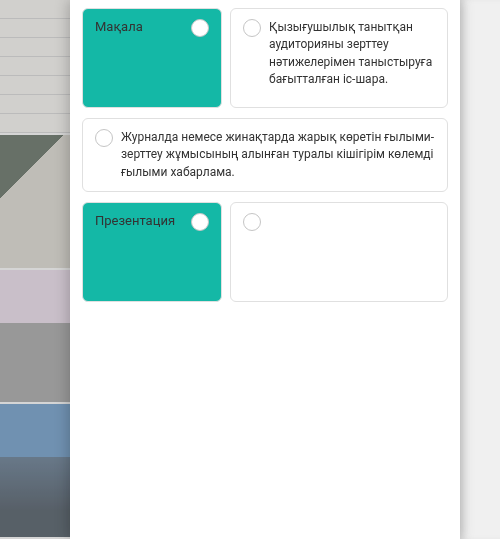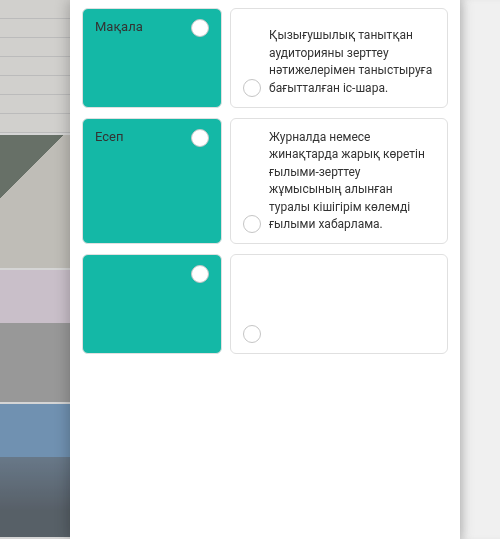--- a/index.html
+++ b/index.html
@@ -86,21 +86,21 @@
     .left-label {
       font-size: 13px;
       color: #333;
       flex: 1;
     }
     .right-card {
       flex: 1;
       border: 1px solid #e0e0e0;
       border-radius: 6px;
       display: flex;
-      align-items: flex-end;
+      align-items: flex-start;
       padding: 10px 12px;
       background: #fff;
     }
     .right-text {
       font-size: 12px;
       color: #333;
       line-height: 1.45;
       flex: 1;
     }
     .connector {
@@ -148,32 +148,29 @@
         <span class="left-label">Мақала</span>
         <span class="connector connector-left"></span>
       </div>
       <div class="right-card">
         <span class="connector connector-right"></span>
         <span class="right-text">Қызығушылық танытқан аудиторияны зерттеу нәтижелерімен таныстыруға бағытталған іс-шара.</span>
       </div>
     </div>
 
     <div class="match-row">
-      <div class="left-card">
-        <span class="left-label">Есеп</span>
-        <span class="connector connector-left"></span>
-      </div>
       <div class="right-card">
         <span class="connector connector-right"></span>
         <span class="right-text">Журналда немесе жинақтарда жарық көретін ғылыми-зерттеу жұмысының алынған туралы кішігірім көлемді ғылыми хабарлама.</span>
       </div>
     </div>
 
     <div class="match-row">
       <div class="left-card">
+        <span class="left-label">Презентация</span>
         <span class="connector connector-left"></span>
       </div>
       <div class="right-card">
         <span class="connector connector-right"></span>
       </div>
     </div>
 
   </div>
 </div>
 

